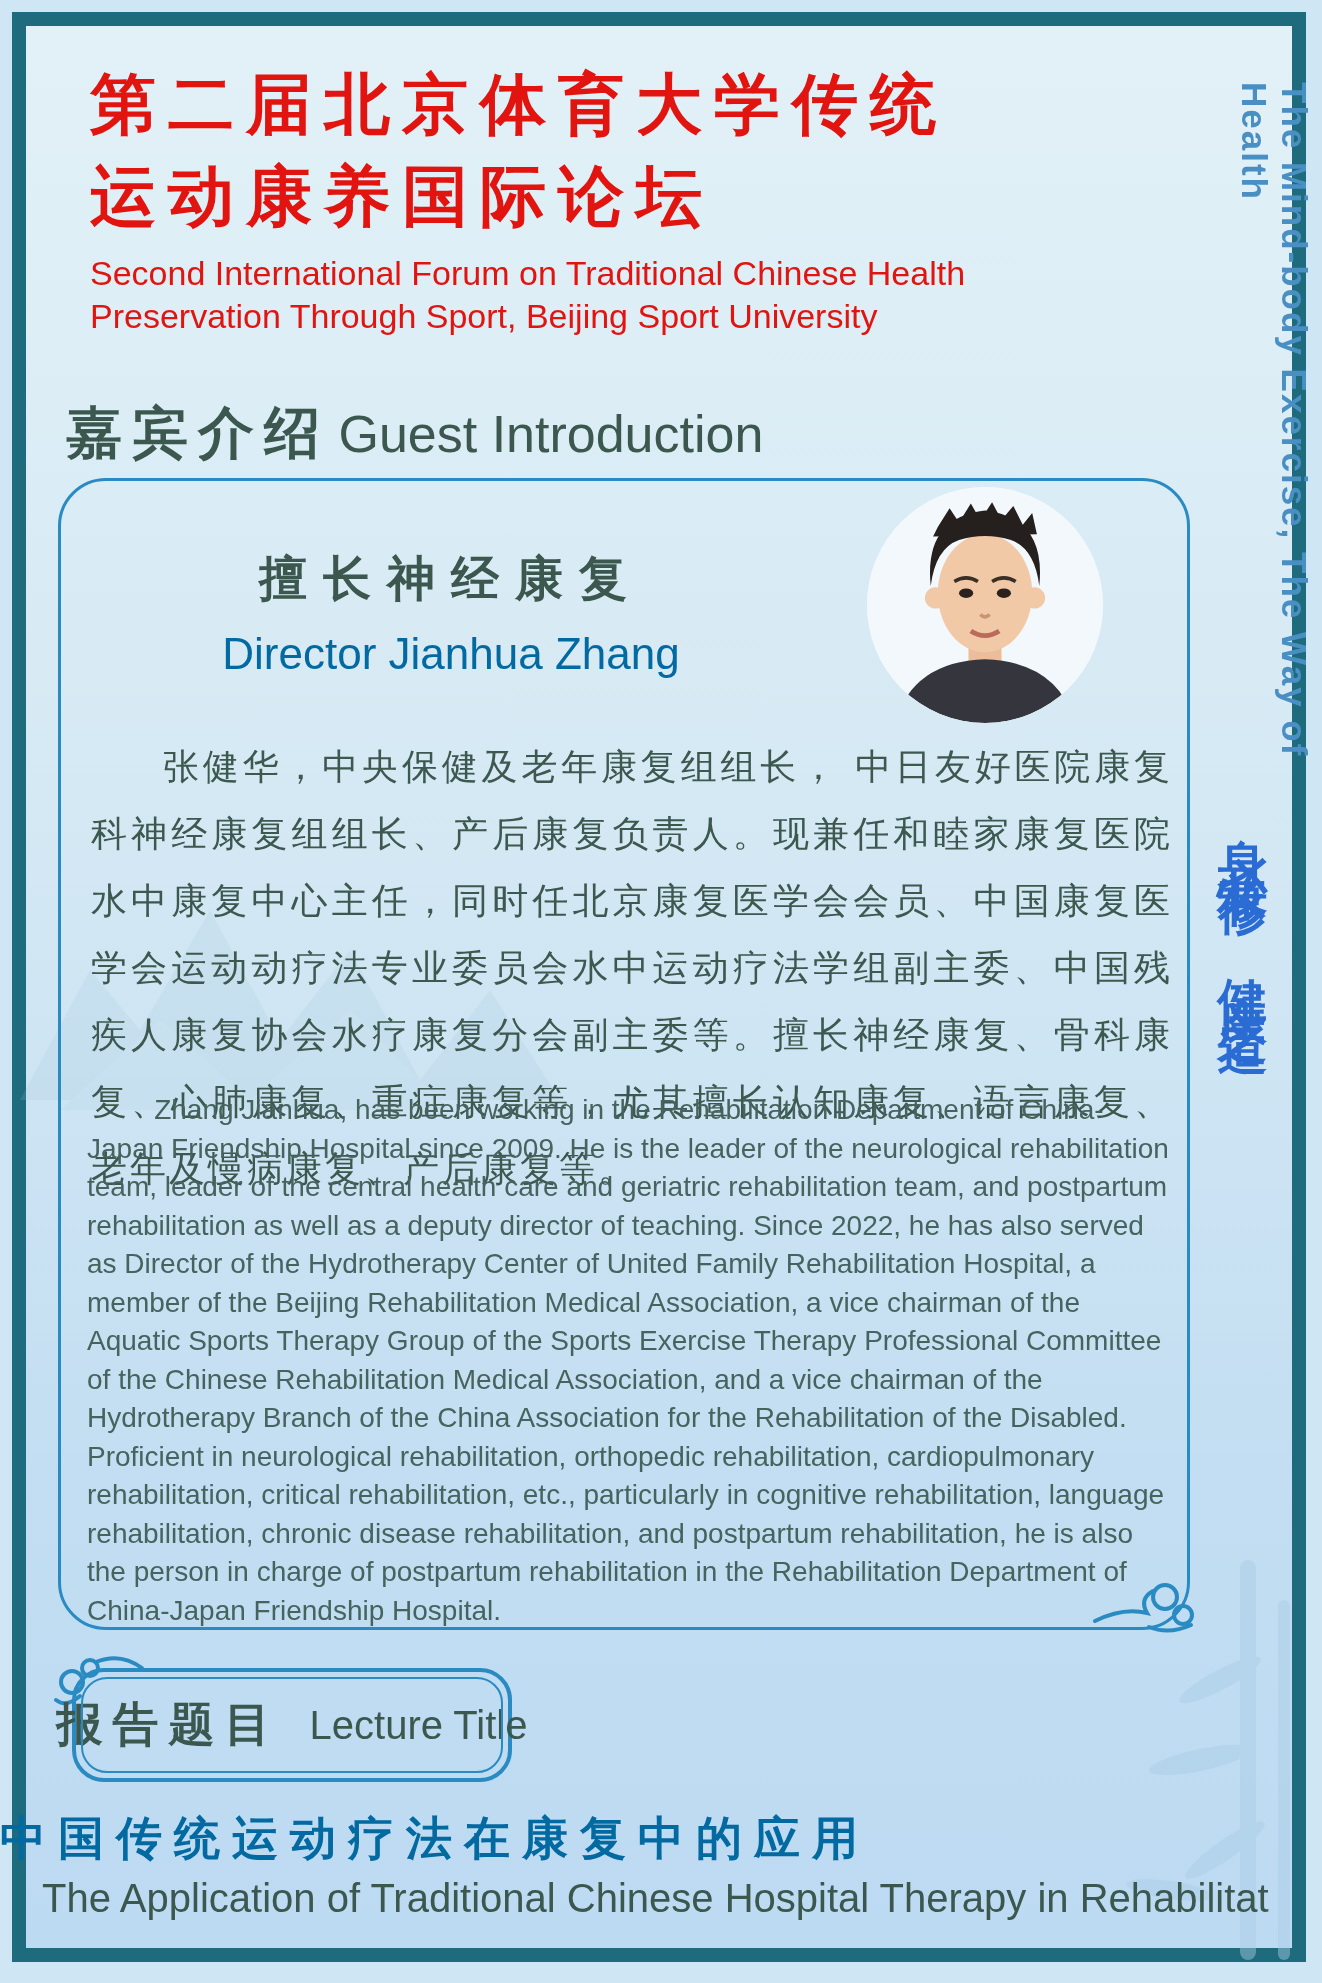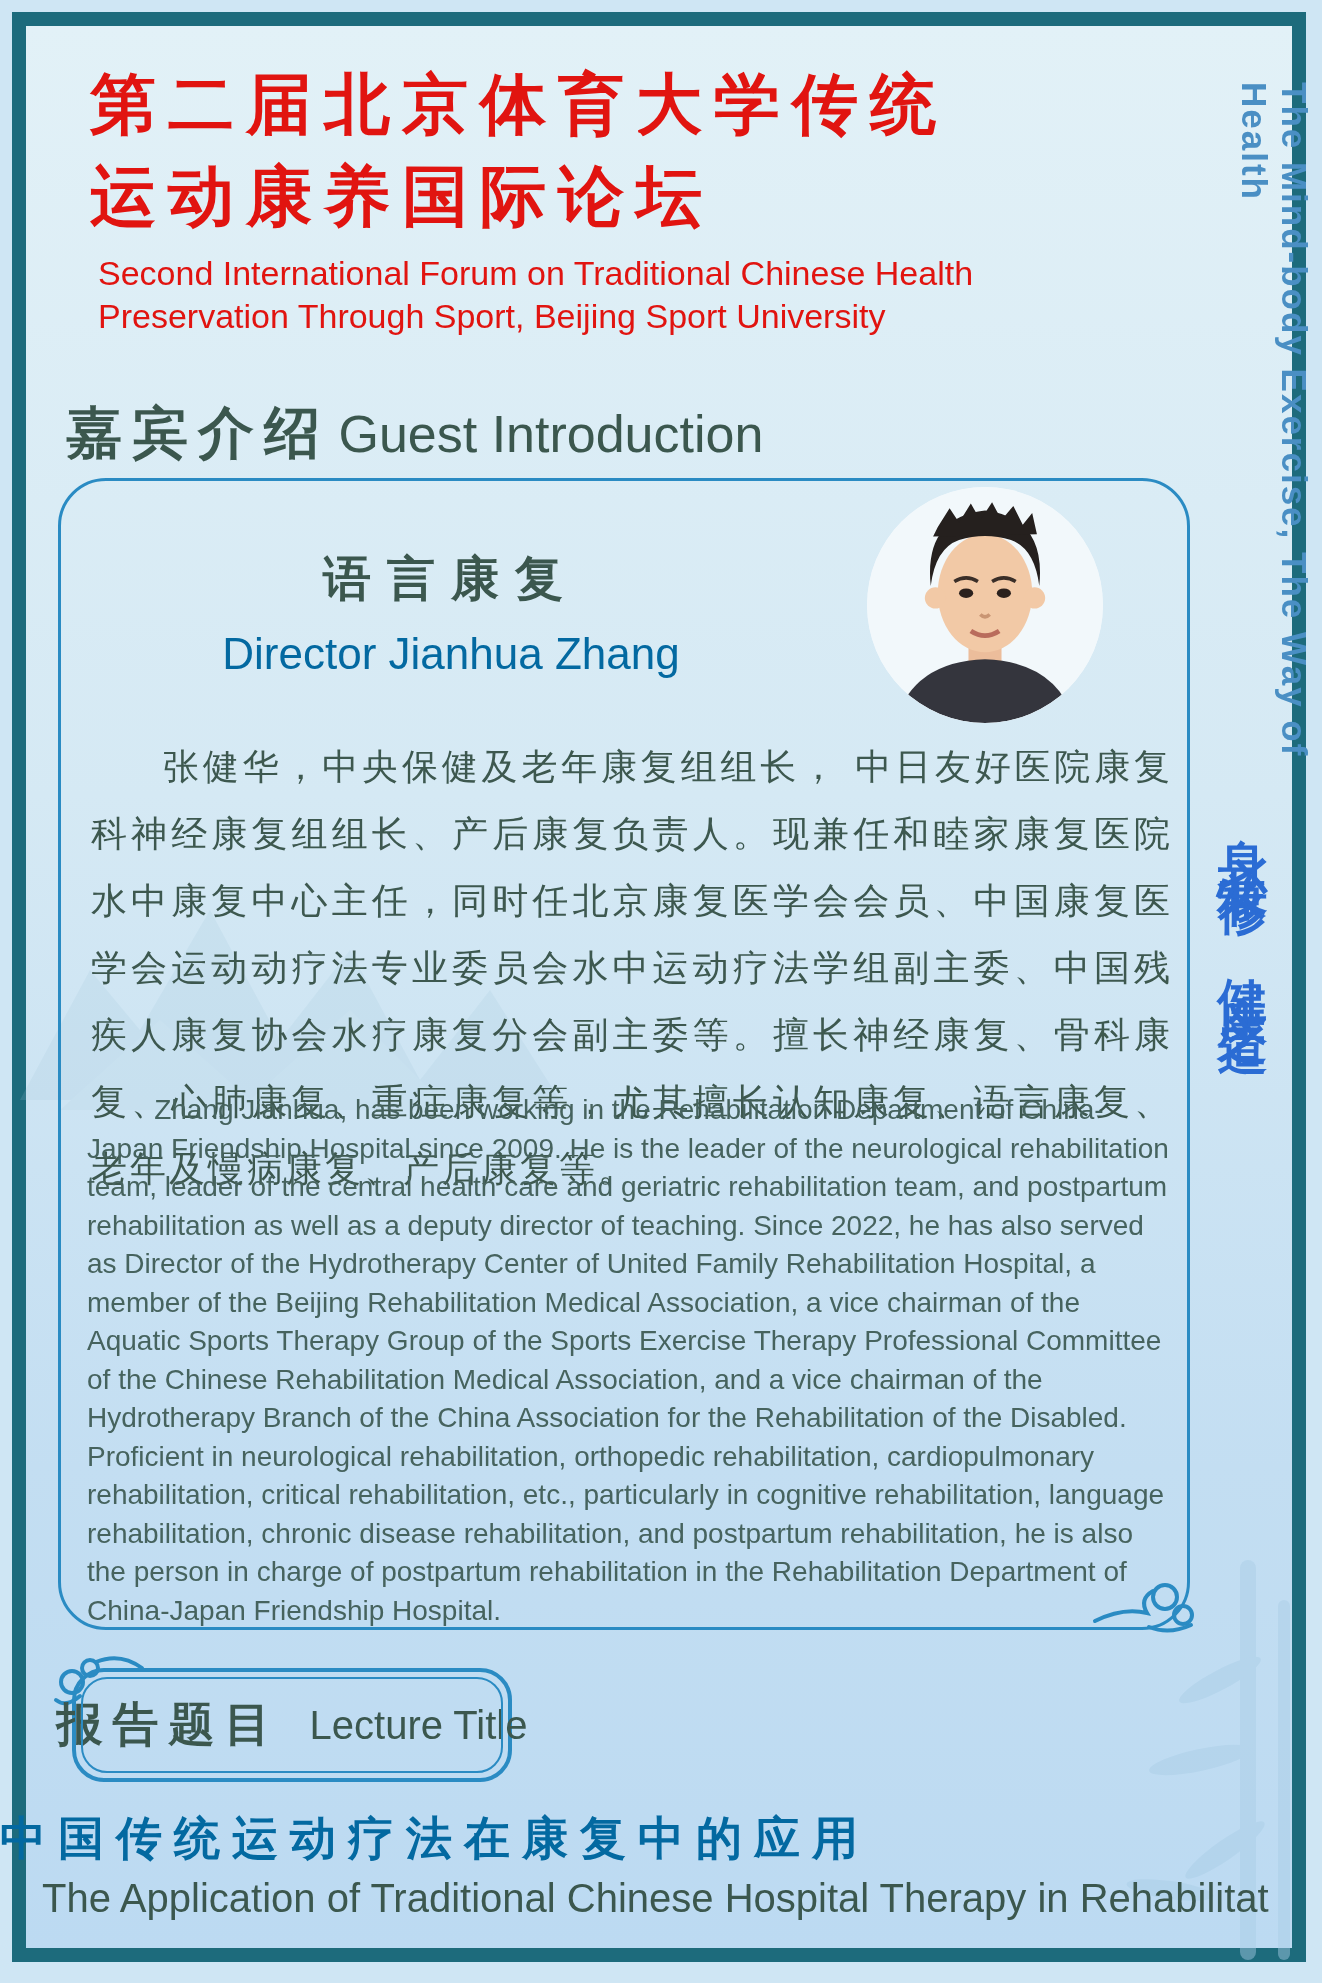--- a/index.html
+++ b/index.html
@@ -14,21 +14,21 @@
     background:linear-gradient(180deg,#e2f1f7 0%,#d5e9f4 40%,#c3def2 75%,#bcdaf2 100%);
   }
   .deco{position:absolute;pointer-events:none;}
   
   .title-zh{
     position:absolute;left:90px;top:58px;color:#e11410;
     font-family:"DejaVu Serif", serif;font-weight:bold;
     font-size:66px;line-height:92px;letter-spacing:12px;
   }
   .title-en{
-    position:absolute;left:98px;top:252px;width:880px;color:#e11410;
+    position:absolute;left:90px;top:252px;width:880px;color:#e11410;
     font-size:34px;line-height:43px;font-weight:500;
   }
   
   .section-heading{position:absolute;left:66px;top:396px;color:#3b574e;white-space:nowrap;}
   .section-heading .h-zh{font-family:"DejaVu Serif", serif;font-weight:bold;font-size:56px;letter-spacing:10px;text-align:right;}
   .section-heading .h-en{font-size:52px;margin-left:4px;}
   
   .guest-card{
     position:absolute;left:58px;top:478px;width:1132px;height:1152px;
     box-sizing:border-box;border:3px solid #2a8bc3;border-radius:48px;
@@ -118,21 +118,21 @@
   <div>运动康养国际论坛</div>
 </div>
 <div class="title-en">Second International Forum on Traditional Chinese Health Preservation Through Sport, Beijing Sport University</div>
 
 <div class="section-heading">
   <span class="h-zh">嘉宾介绍</span>
   <span class="h-en">Guest Introduction</span>
 </div>
 
 <div class="guest-card">
-  <div class="name-zh">语言康复</div>
+  <div class="name-zh">擅长神经康复</div>
   <div class="name-en">Director Jianhua Zhang</div>
 
   <div class="photo">
     <svg width="236" height="236" viewBox="0 0 200 200">
       <defs>
           <clipPath id="pc">
             <circle cx="100" cy="100" r="100"></circle>
           </clipPath>
         </defs>
       <g clip-path="url(#pc)">

